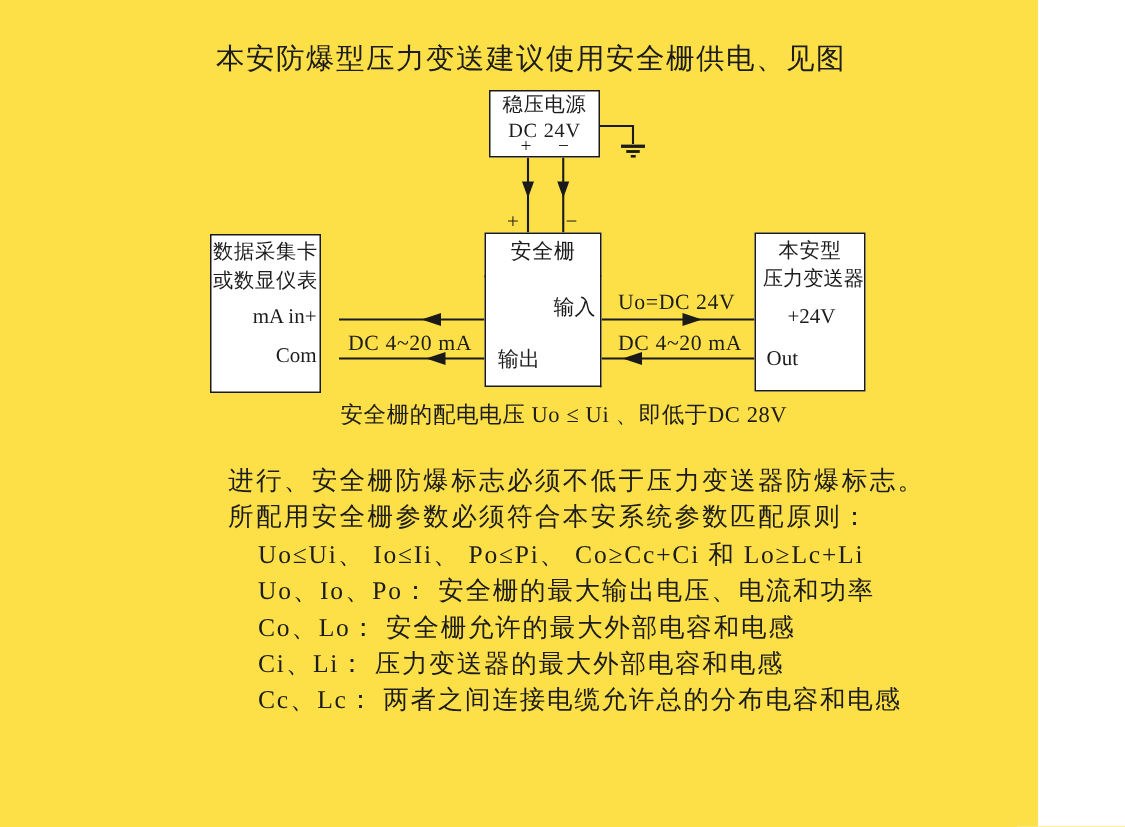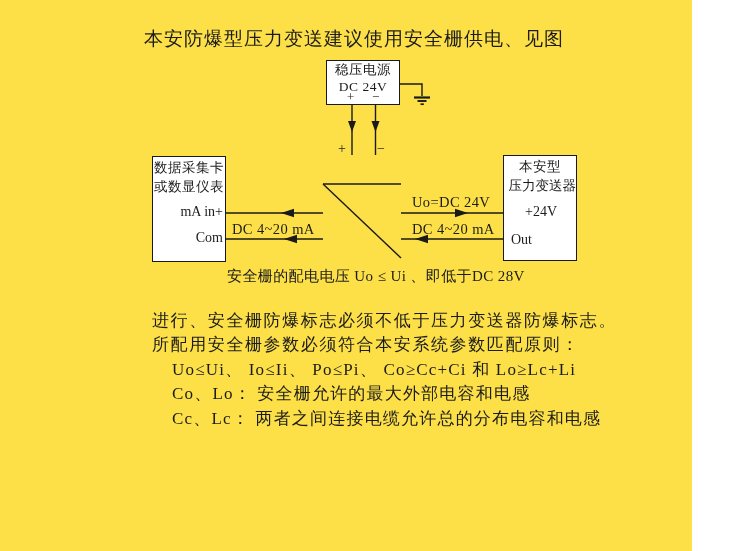--- a/index.html
+++ b/index.html
@@ -28,21 +28,21 @@
   }
   .box-title {
     text-align: center;
     font-size: 13.5px;
     line-height: 16px;
     padding-top: 3px;
     letter-spacing: 0.5px;
     white-space: nowrap;
   }
   .power-box   { left: 326px; top: 60px;  width: 74px; height: 45px; }
-  .left-box    { left: 152px; top: 156px; width: 74px; height: 106px; }
+  .left-box    { left: 140px; top: 156px; width: 74px; height: 106px; }
   .barrier-box { left: 323px; top: 155px; width: 78px; height: 103px; }
   .right-box   { left: 503px; top: 155px; width: 74px; height: 106px; }
   .power-box .box-title { line-height: 14.5px; padding-top: 2px; }
   .pm { position: absolute; font-size: 13px; line-height: 13px; }
   .terminal { position: absolute; font-size: 14px; white-space: nowrap; }
   .wire-label {
     position: absolute; font-size: 14.5px; white-space: nowrap;
     letter-spacing: 0.4px;
   }
   .caption {
@@ -107,35 +107,42 @@
   <span class="abs pm" style="left:338px; top:142px; font-size:14px;">+</span>
   <span class="abs pm" style="left:377px; top:142px; font-size:14px;">−</span>
 
   <div class="box left-box">
     <div class="box-title">数据采集卡</div>
     <div class="box-title">或数显仪表</div>
     <span class="terminal" style="right:2px; top:47px;">mA in+</span>
     <span class="terminal" style="right:2px; top:73px;">Com</span>
   </div>
 
+  <div class="box barrier-box">
+    <div class="box-title" style="font-size:14px; padding-top:5px;">安全栅</div>
+    <span class="terminal" style="right:3px; top:40px;">输入</span>
+    <span class="terminal" style="left:8px; top:75px;">输出</span>
+  </div>
 
   <div class="box right-box">
     <div class="box-title">本安型</div>
     <div class="box-title" style="letter-spacing:0;text-align:right;">压力变送器</div>
     <span class="terminal" style="left:3px; top:48px;margin-left:18px;">+24V</span>
     <span class="terminal" style="left:7px; top:76px;">Out</span>
   </div>
 
   <span class="wire-label" style="left:232px; top:221px;">DC 4~20 mA</span>
   <span class="wire-label" style="left:412px; top:194px;">Uo=DC 24V</span>
   <span class="wire-label" style="left:412px; top:221px;">DC 4~20 mA</span>
 
   <div class="abs caption">安全栅的配电电压 Uo ≤ Ui 、即低于DC 28V</div>
 
   <div class="abs notes">
     <div class="line">进行、安全栅防爆标志必须不低于压力变送器防爆标志。</div>
     <div class="line">所配用安全栅参数必须符合本安系统参数匹配原则：</div>
     <div class="line item">Uo≤Ui、 Io≤Ii、 Po≤Pi、 Co≥Cc+Ci 和 Lo≥Lc+Li</div>
+    <div class="line item">Uo、Io、Po： 安全栅的最大输出电压、电流和功率</div>
     <div class="line item">Co、Lo： 安全栅允许的最大外部电容和电感</div>
+    <div class="line item">Ci、Li： 压力变送器的最大外部电容和电感</div>
     <div class="line item">Cc、Lc： 两者之间连接电缆允许总的分布电容和电感</div>
   </div>
 
 </div>
 
 </body></html>

